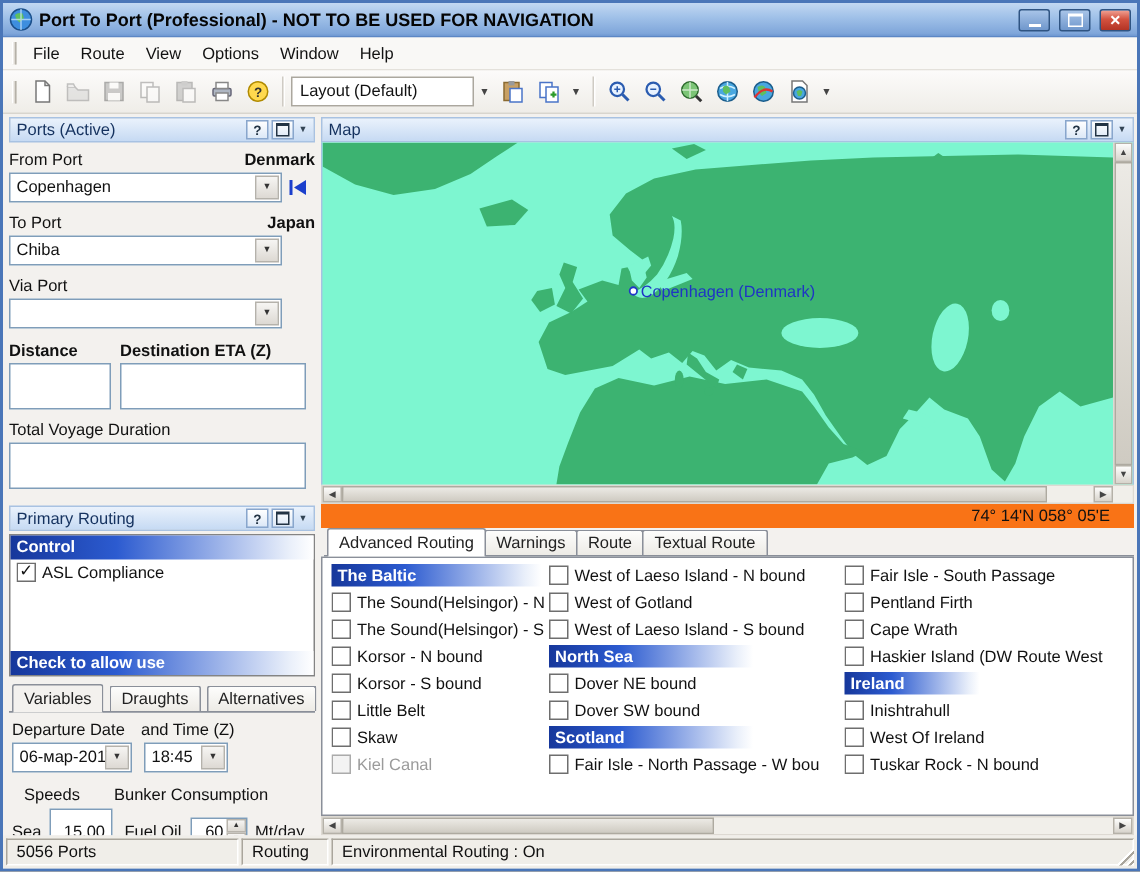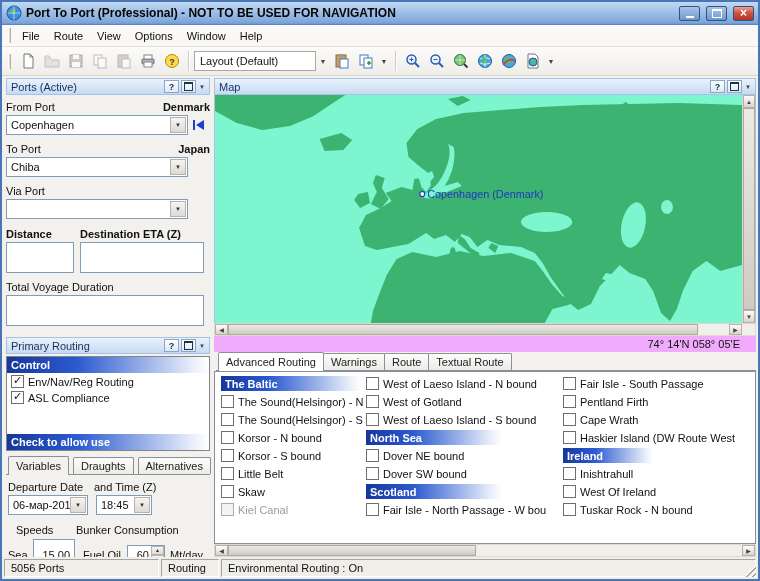--- a/index.html
+++ b/index.html
@@ -77,21 +77,21 @@
   .pr-opts{flex:1;padding:2px 0 0 4px;display:flex;flex-direction:column;gap:3px;}
   .tabpanel{flex:1;overflow:hidden;padding:2px 0 0 2px;border-top:1px solid #8A8F99;margin-top:-1px;}
   .vrow{display:flex;align-items:center;margin-top:4px;white-space:nowrap;}
 
   
   .maparea{height:228px;flex:none;position:relative;background:#7DF6D0;overflow:hidden;border-left:1px solid #A8C2E2;border-right:1px solid #A8C2E2;}
   .maparea svg.worldmap{position:absolute;left:0;top:0;width:calc(100% - 13px);height:100%;}
   .vsb{position:absolute;right:0;top:0;bottom:0;width:13px;background:#F1EFEA;border-left:1px solid #DDD9D2;display:flex;flex-direction:column;}
   .vsb .sb-btn{width:100%;height:13px;}
   .vsb .sb-thumb{flex:1;}
-  .coords{height:16px;flex:none;display:flex;align-items:center;justify-content:flex-end;padding-right:16px;background:#f0abfc;}
+  .coords{height:16px;flex:none;display:flex;align-items:center;justify-content:flex-end;padding-right:16px;background:#f97316;}
   .rpanel{flex:1;background:#fff;border:1px solid #8A8F99;overflow:hidden;}
   .rgrid{display:flex;padding:4px 0 0 2px;}
   .rg-col{display:flex;flex-direction:column;overflow:hidden;}
   .rg-col > *{height:15px;margin-bottom:3px;flex:none;}
   .rg-col1{width:147px;padding-left:4px;}
   .rg-col2{width:197px;padding-left:2px;}
   .rg-col3{flex:1;padding-left:2px;}
   .rg-col1 .ghdr{width:140px;}
   .rg-col2 .ghdr{width:136px;}
   .rg-col3 .ghdr{width:90px;}
@@ -318,24 +318,20 @@
       <div class="phdr" style="margin-top:11px;">
         <span>Primary Routing</span>
         <span class="sp"></span>
         <span class="phdr-btn phdr-help"></span>
         <span class="phdr-btn phdr-min"></span>
         <span class="phdr-arrow"></span>
       </div>
       <div class="pr-box">
         <div class="ghdr">Control</div>
         <div class="pr-opts" id="pr-options">
-            <div class="cb-row">
-              <span class="cb checked"></span>
-              <span class="lbl">Env/Nav/Reg Routing</span>
-            </div>
             <div class="cb-row">
               <span class="cb checked"></span>
               <span class="lbl">ASL Compliance</span>
             </div>
           </div>
         <div class="ghdr">Check to allow use</div>
       </div>
 
       <div class="tabs tabs-left" id="var-tabs" style="margin-top:5px;border-bottom:1px solid #8A8F99;justify-content:space-between;">
           <span class="tab active">Variables</span>

